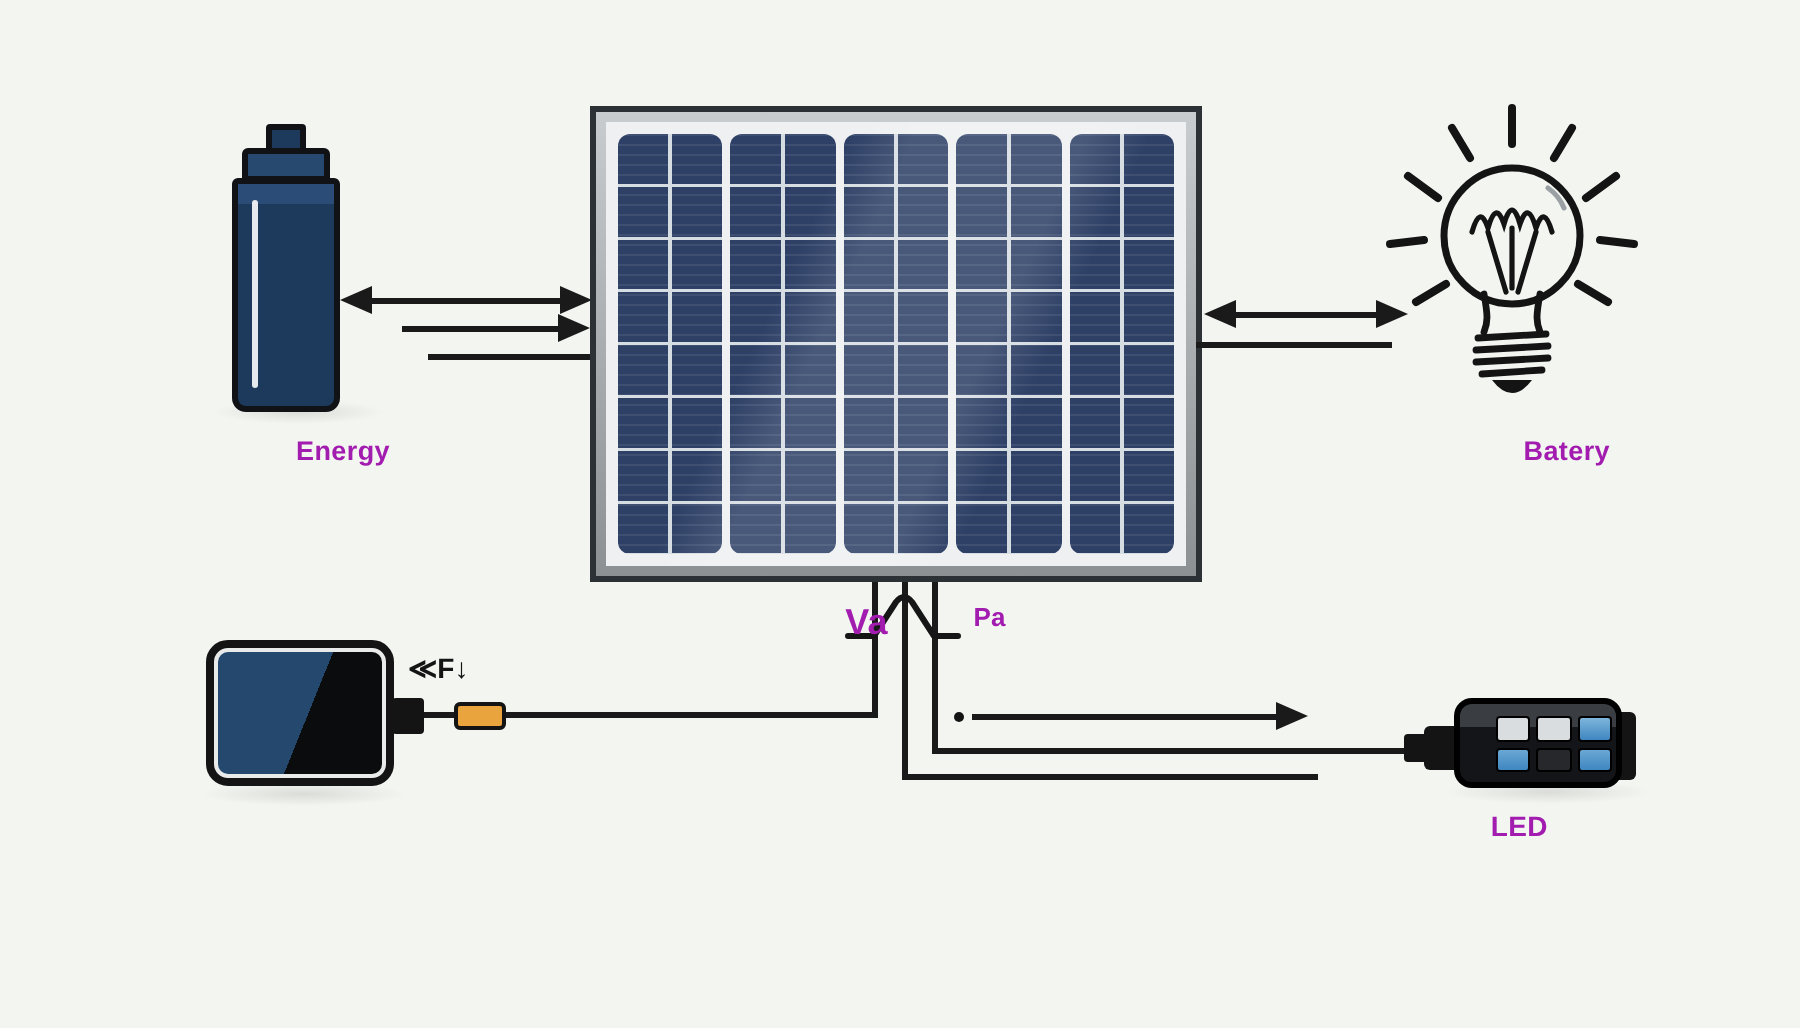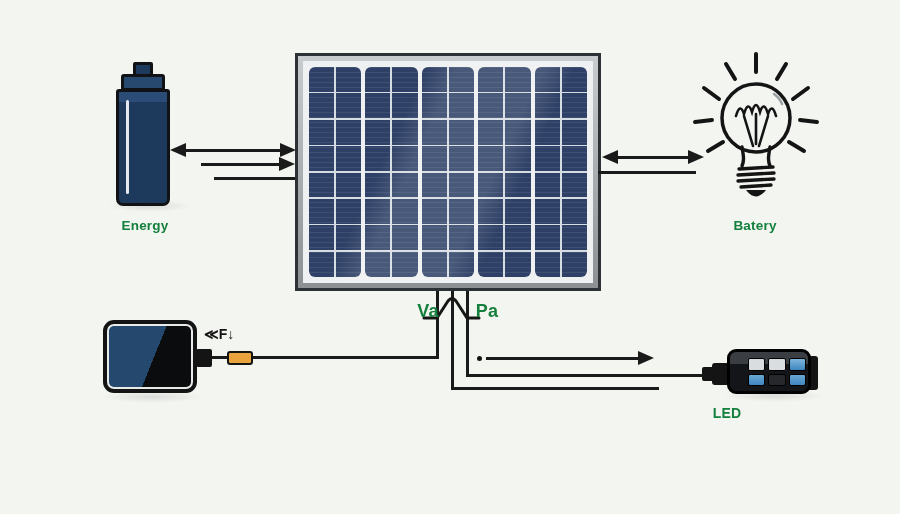--- a/index.html
+++ b/index.html
@@ -3,22 +3,22 @@
 <meta charset="utf-8">
 <style>
   * { margin:0; padding:0; box-sizing:border-box; }
   body { font-family:"Liberation Sans", sans-serif; background:#e8eae7; }
   .stage{
     position:relative; width:900px; height:514px; overflow:hidden;
     background:#f3f5f1; color:#1c1c1c;
   }
   .abs{ position:absolute; }
   .lbl{
-    position:absolute; font-weight:bold; font-size:13.5px; color:#15803d;
-    text-align:center; letter-spacing:.2px;
+    position:absolute; font-weight:bold; font-size:13.5px; color:#a21caf;
+    text-align:right; letter-spacing:.2px;
   }
   .hline{ position:absolute; height:3px; background:#1a1a1a; }
   .vline{ position:absolute; width:3px; background:#1a1a1a; }
   .head-r{ position:absolute; width:0; height:0;
     border-top:7px solid transparent; border-bottom:7px solid transparent;
     border-left:16px solid #1a1a1a; }
   .head-l{ position:absolute; width:0; height:0;
     border-top:7px solid transparent; border-bottom:7px solid transparent;
     border-right:16px solid #1a1a1a; }
   .shadow{ position:absolute; border-radius:50%;
@@ -160,21 +160,21 @@
   <div class="lbl" style="left:705px; top:218px; width:100px;">Batery</div>
 
   <div class="vline" style="left:436px; top:291px; height:68px;"></div>
   <div class="vline" style="left:451px; top:291px; height:99px;"></div>
   <div class="vline" style="left:466px; top:291px; height:86px;"></div>
 
   <svg style="left:420px; top:292px;" width="66" height="32" viewBox="0 0 66 32">
     <path d="M4 26 H17 L28 9 Q32 4 36 9 L47 26 H59" fill="none" stroke="#161616" stroke-width="3" stroke-linejoin="round" stroke-linecap="round"></path>
   </svg>
   <div class="lbl" style="left:412px; top:301px; width:32px; font-size:18px;">Va</div>
-  <div class="lbl" style="left:471px; top:301px; width:32px; font-size:18px;">Pa</div>
+  <div class="lbl" style="left:471px; top:301px; width:32px; font-size:13px;">Pa</div>
 
   <div class="shadow" style="left:100px; top:391px; width:104px; height:12px;"></div>
   <div class="abs device">
     <div class="device-screen"></div>
   </div>
   <div class="abs connector"></div>
   <div class="hline" style="left:212px; top:356px; width:227px;"></div>
   <div class="abs fuse"></div>
   <div class="annotation abs">≪F↓</div>
 

